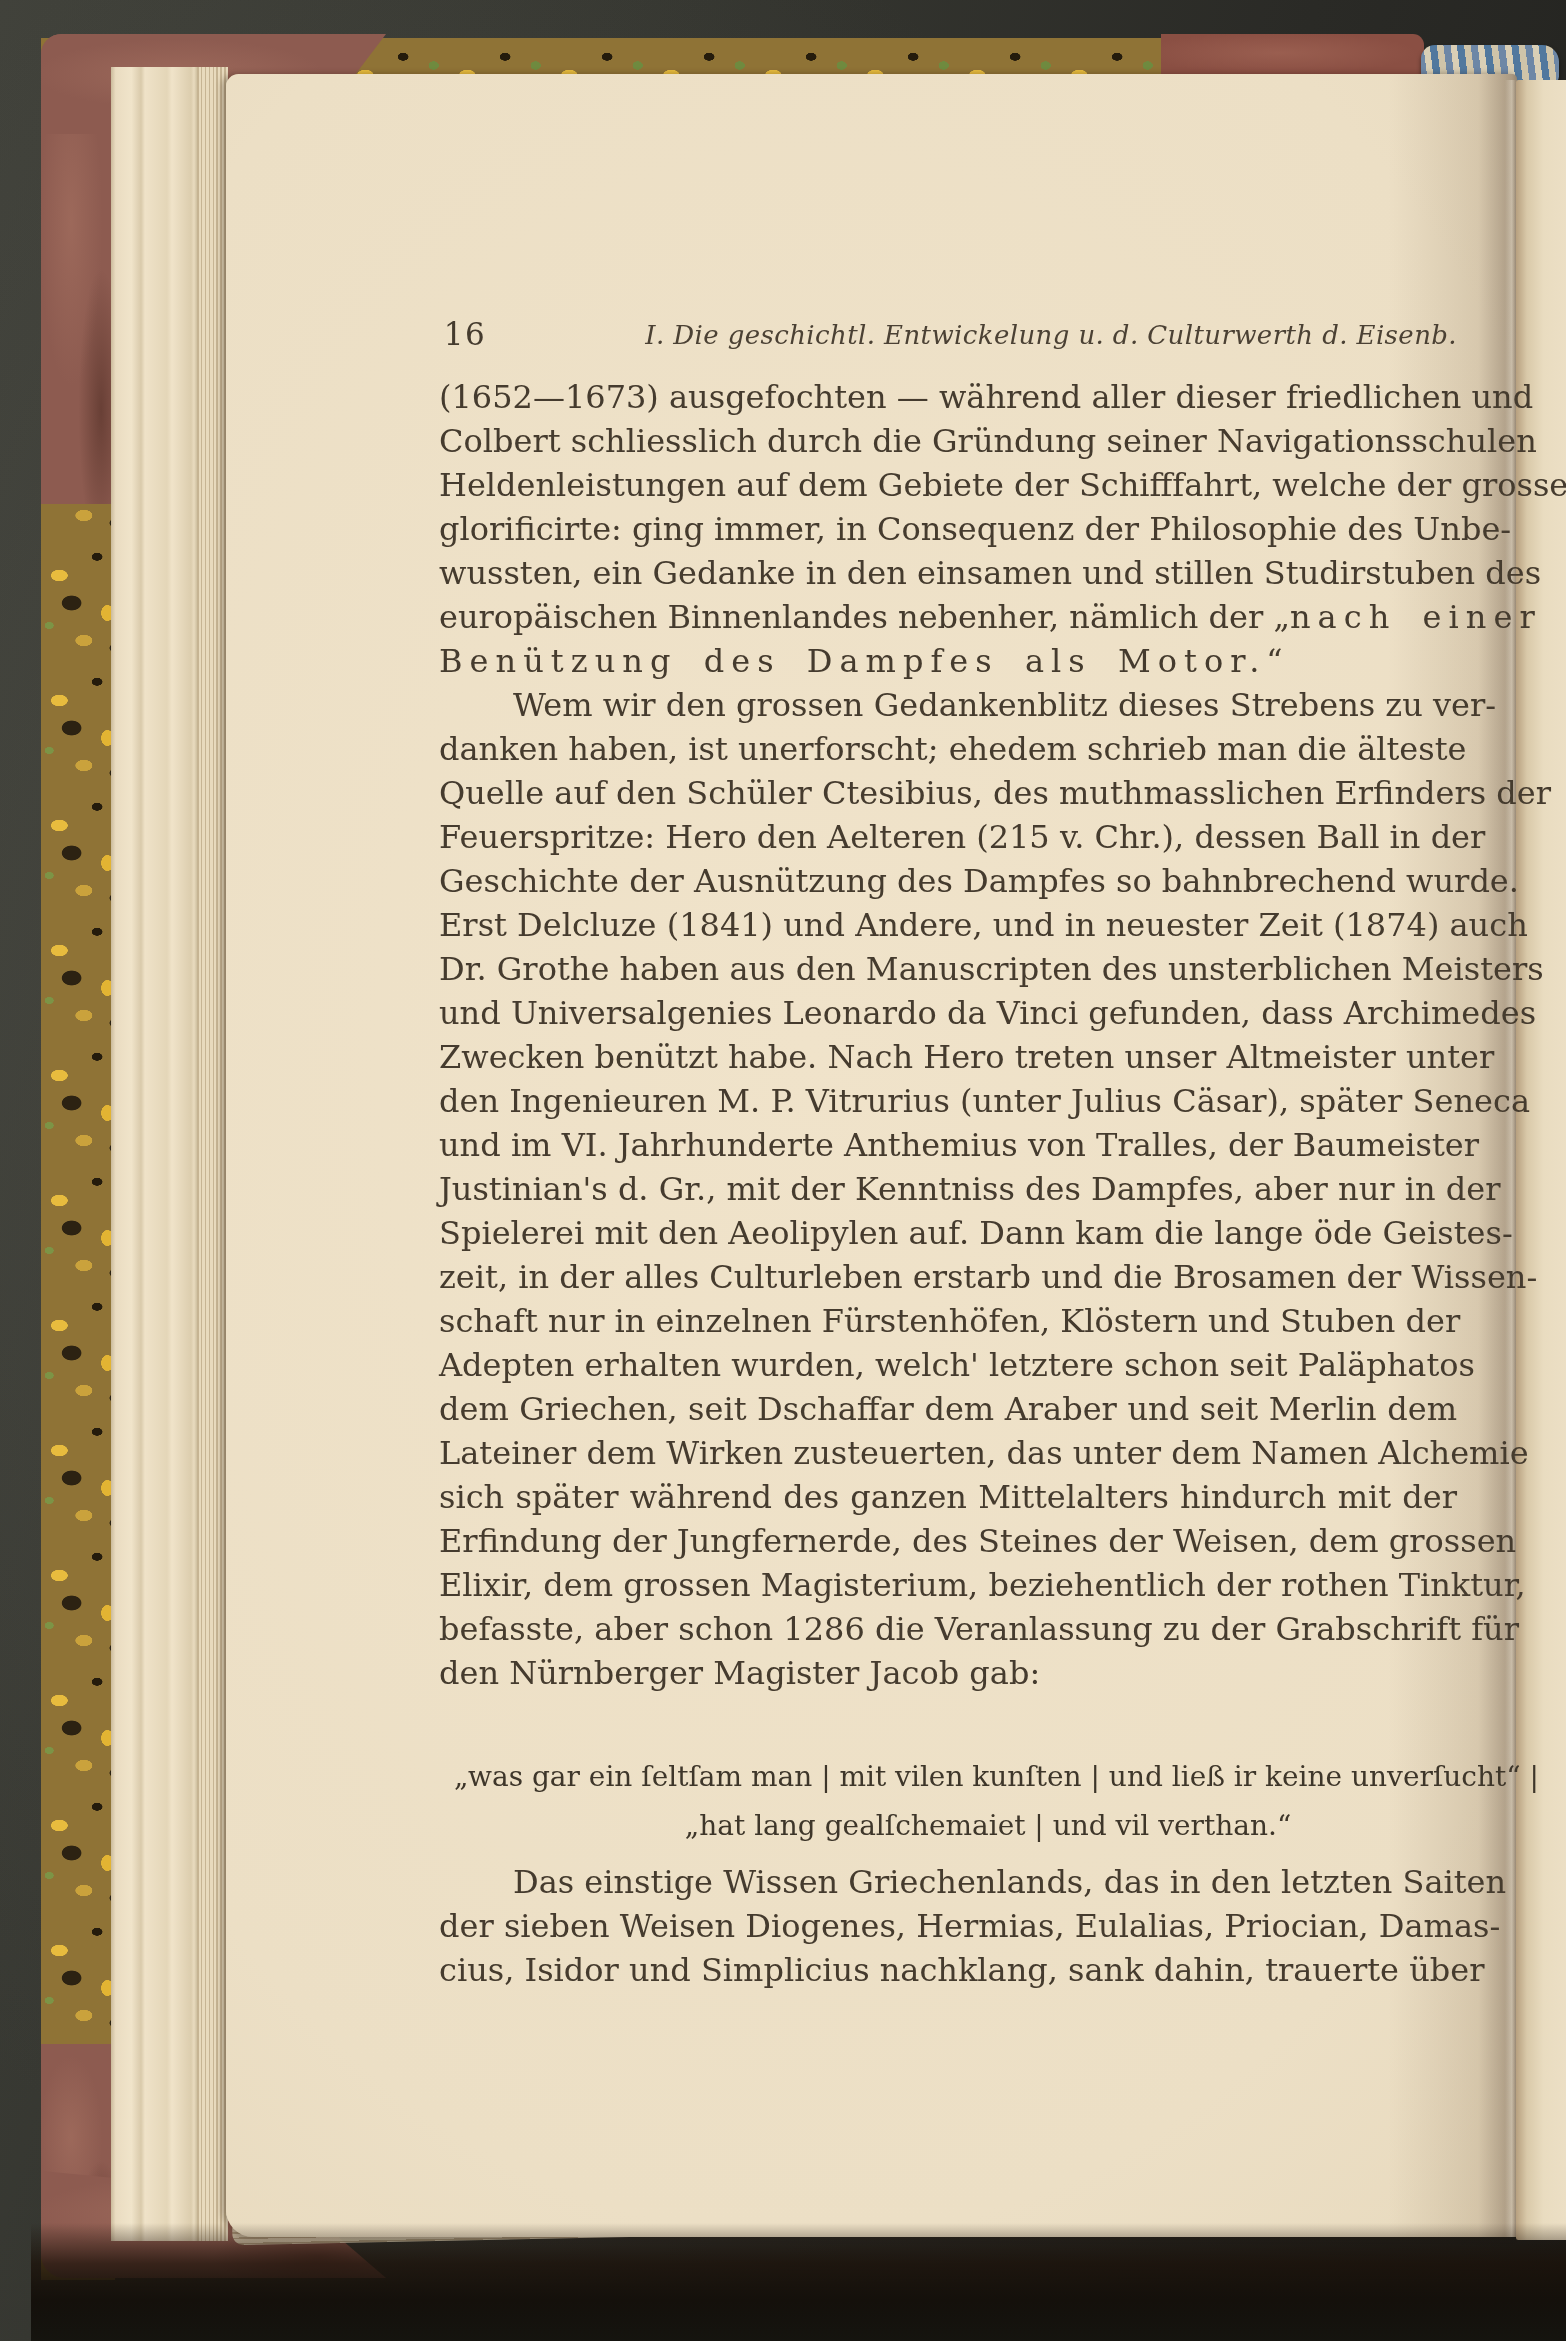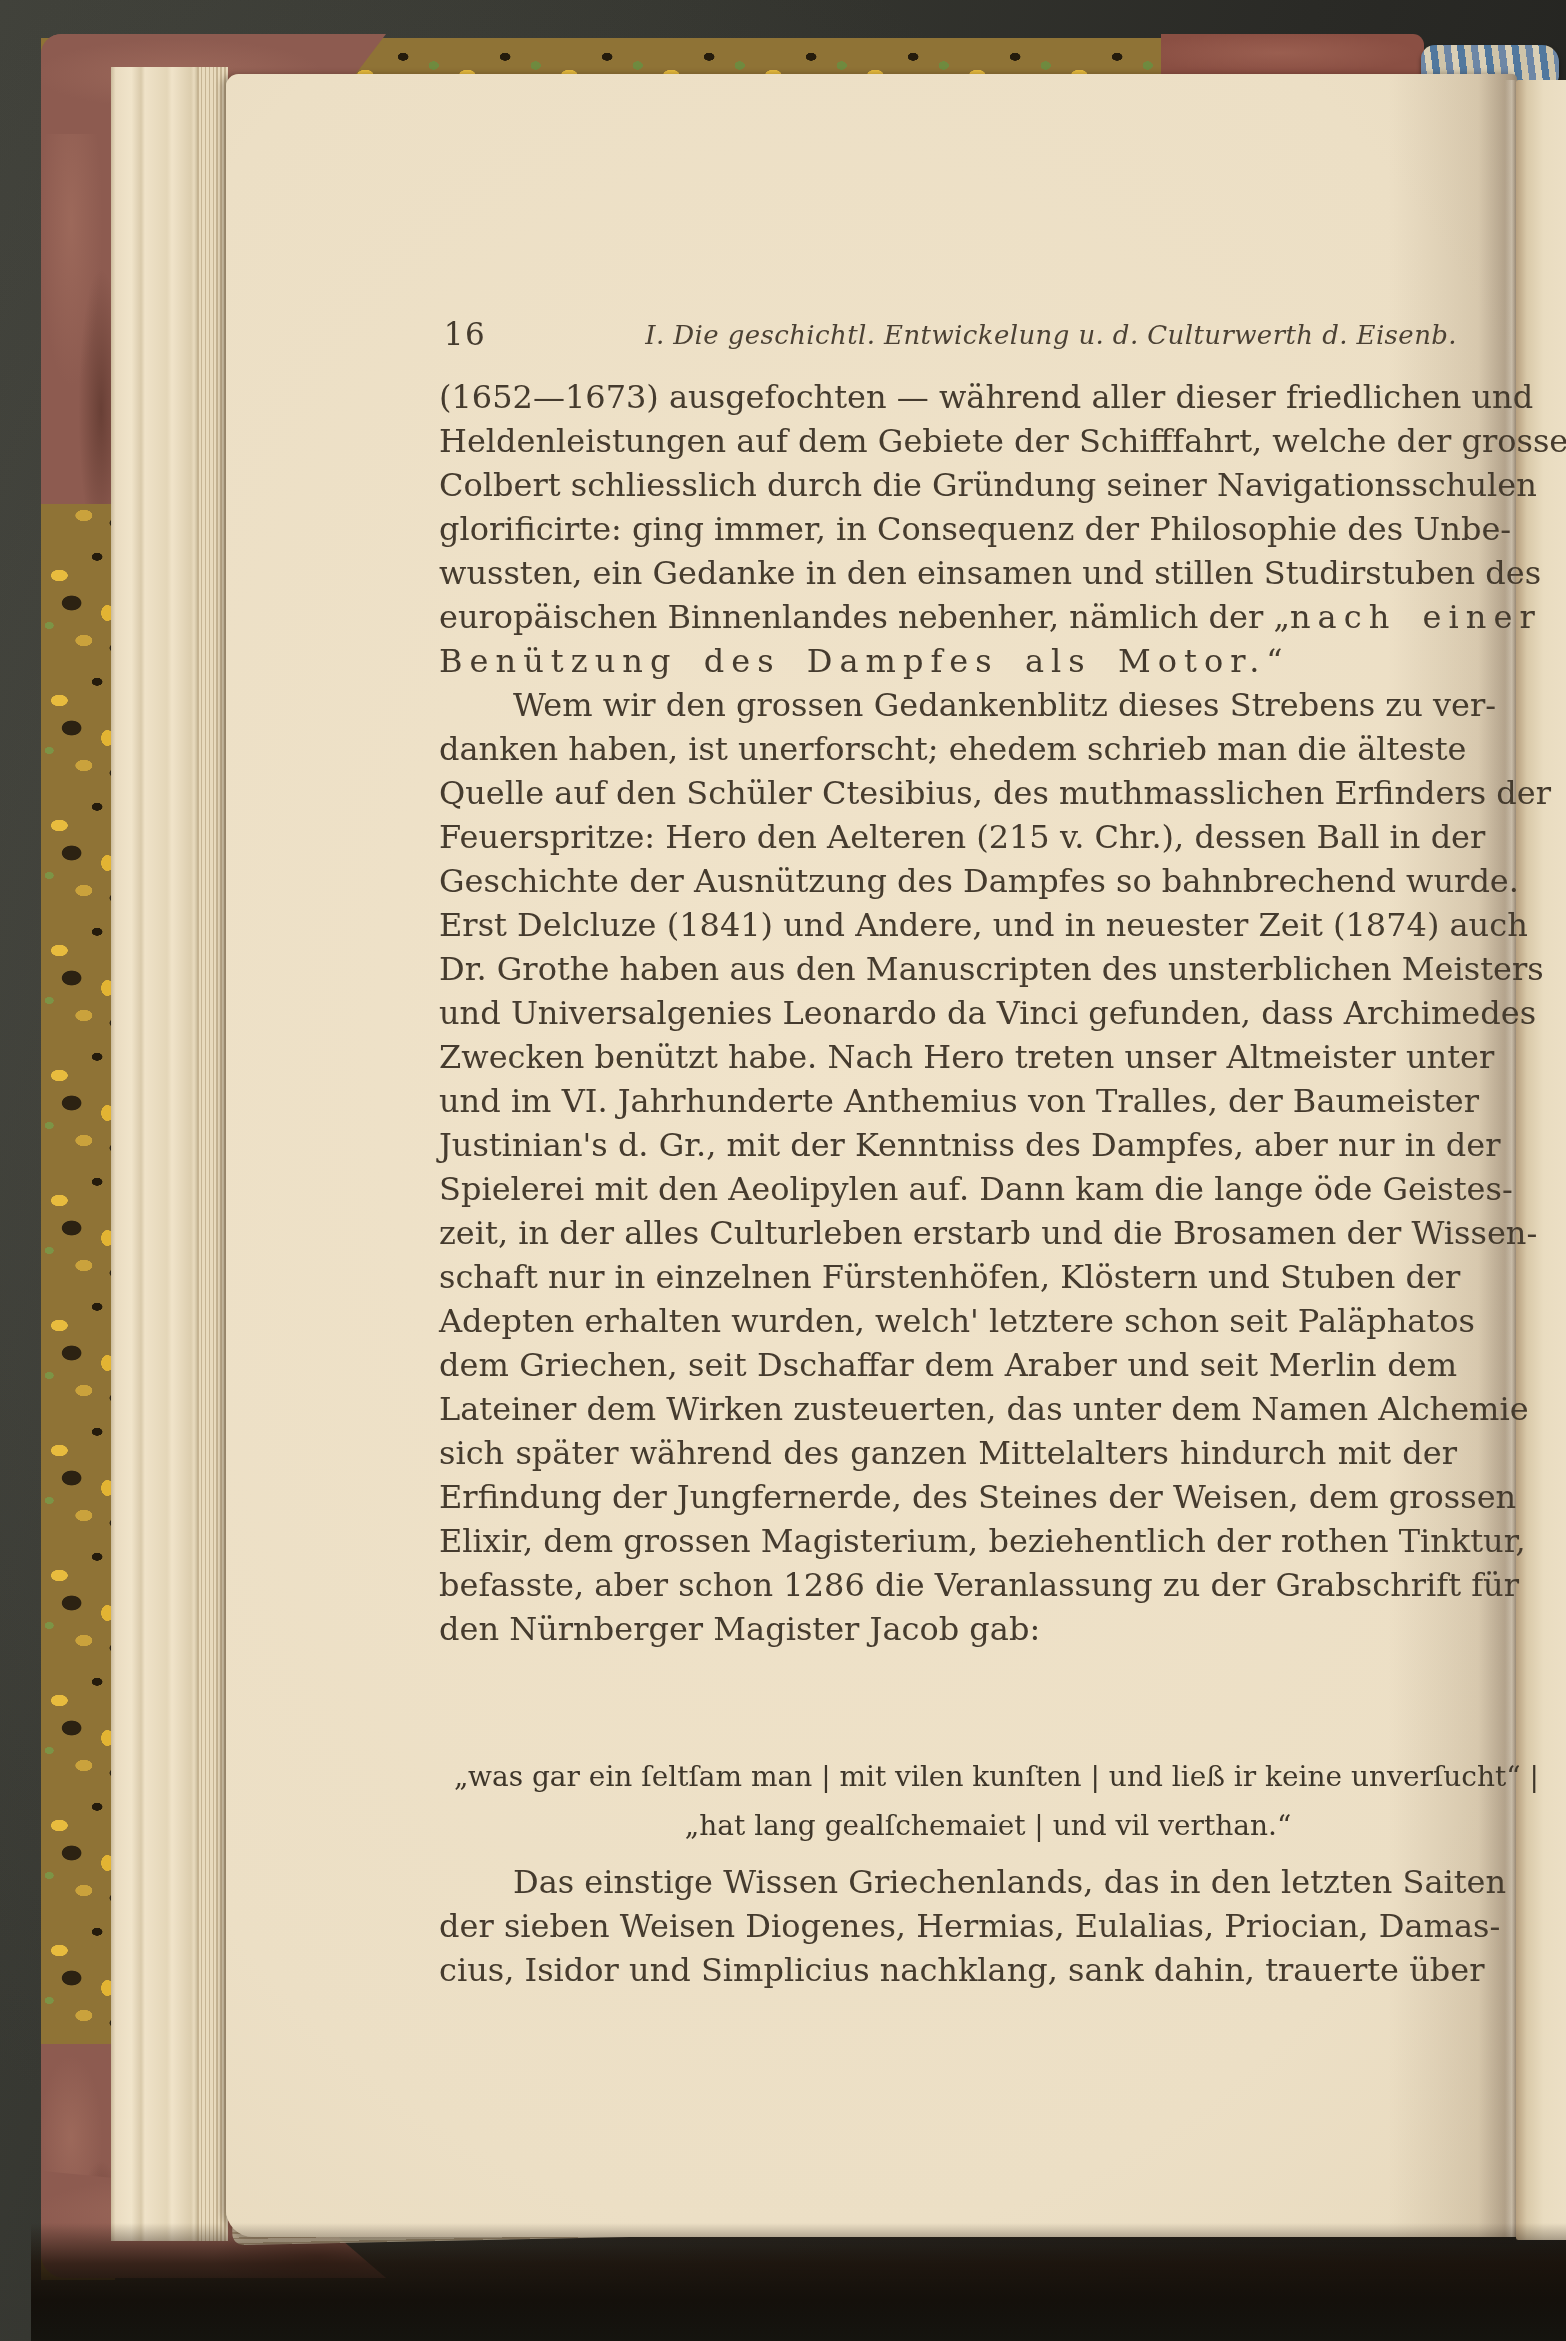--- a/index.html
+++ b/index.html
@@ -113,37 +113,38 @@
   <div class="abs" id="facing-page"></div>
 
   <div id="page-content">
     <div id="header-row">
       <span id="page-number">16</span>
       <span id="running-header">I. Die geschichtl. Entwickelung u. d. Culturwerth d. Eisenb.</span>
     </div>
     <div id="body-text">
         <div class="para">
           <div class="line"><span>(1652—1673) ausgefochten — während aller dieser friedlichen und</span></div>
+          <div class="line"><span>Colbert schliesslich durch die Gründung seiner Navigationsschulen</span></div>
           <div class="line"><span>Heldenleistungen auf dem Gebiete der Schifffahrt, welche der grosse</span></div>
-          <div class="line"><span>Colbert schliesslich durch die Gründung seiner Navigationsschulen</span></div>
           <div class="line"><span>glorificirte: ging immer, in Consequenz der Philosophie des Unbe-</span></div>
           <div class="line"><span>wussten, ein Gedanke in den einsamen und stillen Studirstuben des</span></div>
           <div class="line"><span>europäischen Binnenlandes nebenher, nämlich der „</span><span class="sperr">nach einer</span></div>
           <div class="line last"><span class="sperr">Benützung des Dampfes als Motor.</span><span>“</span></div>
         </div>
         <div class="para indent">
           <div class="line"><span>Wem wir den grossen Gedankenblitz dieses Strebens zu ver-</span></div>
           <div class="line"><span>danken haben, ist unerforscht; ehedem schrieb man die älteste</span></div>
           <div class="line"><span>Quelle auf den Schüler Ctesibius, des muthmasslichen Erfinders der</span></div>
           <div class="line"><span>Feuerspritze: Hero den Aelteren (215 v. Chr.), dessen Ball in der</span></div>
           <div class="line"><span>Geschichte der Ausnützung des Dampfes so bahnbrechend wurde.</span></div>
           <div class="line"><span>Erst Delcluze (1841) und Andere, und in neuester Zeit (1874) auch</span></div>
           <div class="line"><span>Dr. Grothe haben aus den Manuscripten des unsterblichen Meisters</span></div>
           <div class="line"><span>und Universalgenies Leonardo da Vinci gefunden, dass Archimedes</span></div>
           <div class="line"><span>Zwecken benützt habe. Nach Hero treten unser Altmeister unter</span></div>
+          <div class="line"><span>den Ingenieuren M. P. Vitrurius (unter Julius Cäsar), später Seneca</span></div>
           <div class="line"><span>und im VI. Jahrhunderte Anthemius von Tralles, der Baumeister</span></div>
           <div class="line"><span>Justinian's d. Gr., mit der Kenntniss des Dampfes, aber nur in der</span></div>
           <div class="line"><span>Spielerei mit den Aeolipylen auf. Dann kam die lange öde Geistes-</span></div>
           <div class="line"><span>zeit, in der alles Culturleben erstarb und die Brosamen der Wissen-</span></div>
           <div class="line"><span>schaft nur in einzelnen Fürstenhöfen, Klöstern und Stuben der</span></div>
           <div class="line"><span>Adepten erhalten wurden, welch' letztere schon seit Paläphatos</span></div>
           <div class="line"><span>dem Griechen, seit Dschaffar dem Araber und seit Merlin dem</span></div>
           <div class="line"><span>Lateiner dem Wirken zusteuerten, das unter dem Namen Alchemie</span></div>
           <div class="line"><span>sich später während des ganzen Mittelalters hindurch mit der</span></div>
           <div class="line"><span>Erfindung der Jungfernerde, des Steines der Weisen, dem grossen</span></div>

